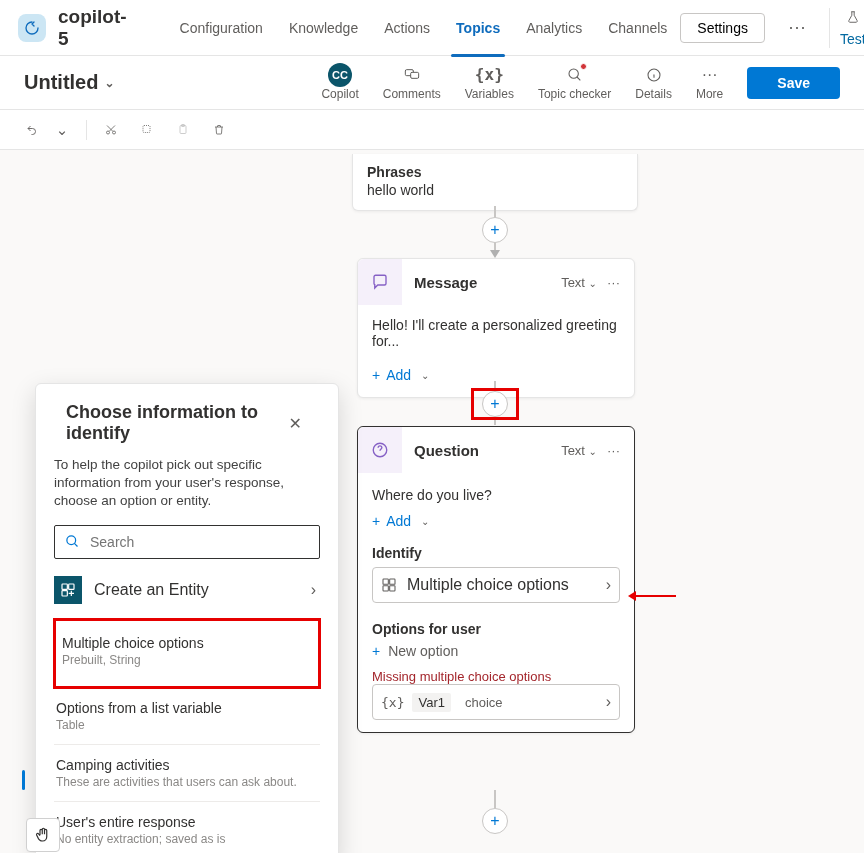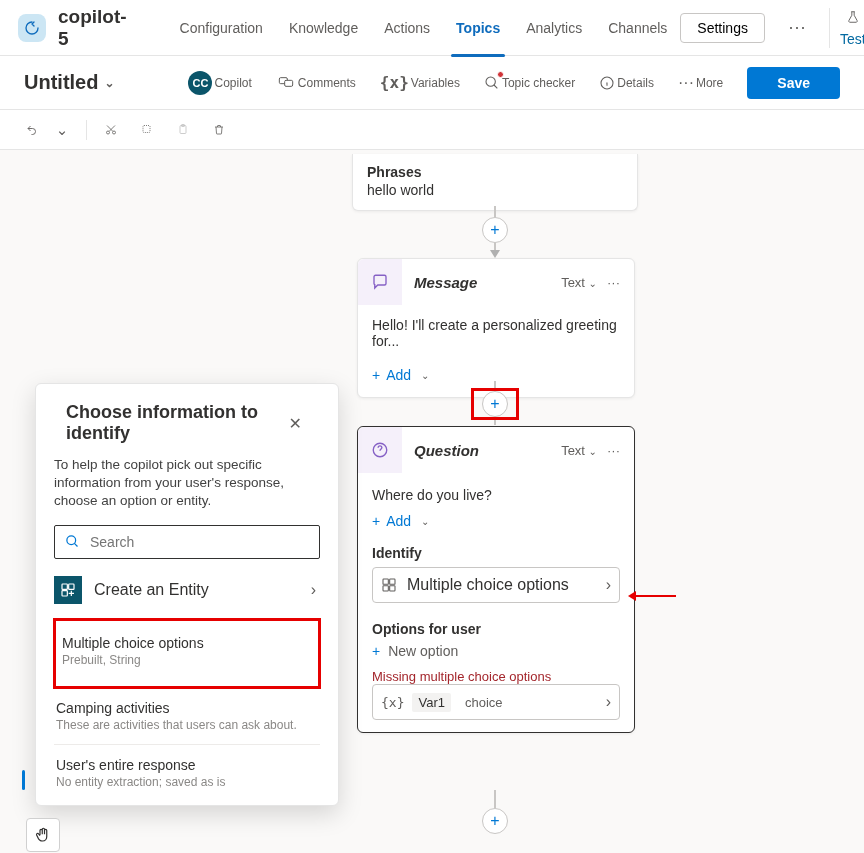--- a/index.html
+++ b/index.html
@@ -18,21 +18,21 @@
   .settings-btn { border: 1px solid #c8c6c4; background:#fff; border-radius: 4px; padding: 6px 16px; font-size: 14px; cursor:pointer;}
   .icon-btn-plain { width: 32px; height: 32px; display:flex; align-items:center; justify-content:center; border:none; background:transparent; color:#605e5c; cursor:pointer; font-size:18px;}
   .test-block { display:flex; flex-direction:column; align-items:center; gap:2px; padding-left:10px; border-left:1px solid #e5e5e5; height:40px; justify-content:center;}
   .test-block span:last-child { font-size:14px; color:#0369a1;}
 
   
   .doc-bar { display:flex; align-items:center; height:54px; padding:0 24px; border-bottom:1px solid #e5e5e5;}
   .doc-title { font-size:20px; font-weight:600; display:flex; align-items:center; gap:6px;}
   .doc-title .chev { font-size:12px; color:#605e5c;}
   .doc-right { margin-left:auto; display:flex; align-items:center; gap:24px;}
-  .doc-action { display:flex; flex-direction:row; align-items:center; gap:2px; color:#605e5c; font-size:12px; cursor:pointer;}
+  .doc-action { display:flex; flex-direction:column; align-items:center; gap:2px; color:#605e5c; font-size:12px; cursor:pointer;}
   .doc-action .ico { height:20px; display:flex; align-items:center; justify-content:center; font-size:16px;}
   .avatar-badge { width:24px; height:24px; border-radius:50%; background:#0b556a; color:#fff; font-size:11px; display:flex; align-items:center; justify-content:center; font-weight:600;}
   .save-btn { background:#0078d4; color:#fff; border:none; border-radius:4px; padding:8px 30px; font-size:14px; font-weight:600; cursor:pointer;}
 
   
   .toolbar { display:flex; align-items:center; height:40px; padding:0 20px; gap:12px; border-bottom:1px solid #e5e5e5;}
   .toolbar button { background:transparent; border:none; color:#605e5c; cursor:pointer; font-size:15px; width:24px; height:24px; display:flex; align-items:center; justify-content:center;}
   .tb-chev { font-size:10px; margin-left:-6px;}
   .tb-sep { width:1px; height:20px; background:#e5e5e5;}
 
@@ -41,21 +41,21 @@
   .edge { position:absolute; width:2px; background:#c8c6c4; left:50%; transform:translateX(-1px);}
   .plus-node { position:absolute; left:50%; transform:translate(-50%, -50%); width:26px; height:26px; border-radius:50%; background:#fff; border:1px solid #c8c6c4; display:flex; align-items:center; justify-content:center; color:#0078d4; font-size:16px; cursor:pointer; line-height:1;}
   .arrow-down { position:absolute; left:50%; transform:translateX(-50%); width:0; height:0; border-left:5px solid transparent; border-right:5px solid transparent; border-top:8px solid #b0b0b0;}
   .plus-outline-red { position:absolute; border:3px solid #e60000; pointer-events:none;}
 
   .node { position:absolute; background:#fff; border:1px solid #e5e5e5; border-radius:6px; box-shadow:0 1px 3px rgba(0,0,0,0.06);}
   .node.sel { border:1px solid #323130;}
   .node-head { display:flex; align-items:center; height:46px; padding:0 14px; gap:12px;}
   .node-head.accent { background:#f5f0fa00; padding-left:0;}
   .node-iconbox { width:44px; height:46px; background:#f5f0fa; border-top-left-radius:6px; display:flex; align-items:center; justify-content:center; color:#8661c5; font-size:16px;}
-  .node-title { font-weight:600; font-size:15px;font-style:italic;}
+  .node-title { font-weight:600; font-size:15px;}
   .node-right { margin-left:auto; display:flex; align-items:center; gap:10px; color:#605e5c; font-size:13px;}
   .node-right .chev { font-size:10px;}
   .node-body { padding:12px 14px; font-size:14px; color:#323130;}
   .node-add-row { display:flex; align-items:center; gap:6px; color:#0078d4; font-size:14px; padding:6px 14px 14px;}
   .node-add-row .chev { color:#605e5c; font-size:10px; margin-left:4px;}
 
   .q-section { padding:6px 14px 12px;}
   .q-label { font-weight:600; font-size:14px; margin:8px 0 6px;}
   .identify-box { border:1px solid #c8c6c4; border-radius:4px; height:36px; display:flex; align-items:center; padding:0 8px; gap:10px; cursor:pointer;}
   .identify-box .chev-r { margin-left:auto; color:#605e5c;}
@@ -325,20 +325,24 @@
       </div>
       <span>Create an Entity</span>
       <span class="ce-chev">›</span>
     </div>
     <div class="pop-list">
       <div class="pop-item hl">
         <div class="pi-title">Multiple choice options</div>
         <div class="pi-sub">Prebuilt, String</div>
       </div>
       <div class="pop-item">
+        <div class="pi-title">Options from a list variable</div>
+        <div class="pi-sub">Table</div>
+      </div>
+      <div class="pop-item">
         <div class="pi-title">Camping activities</div>
         <div class="pi-sub">These are activities that users can ask about.</div>
       </div>
       <div class="pop-item">
         <div class="pi-title">User's entire response</div>
         <div class="pi-sub">No entity extraction; saved as is</div>
       </div>
     </div>
   </div>
 

